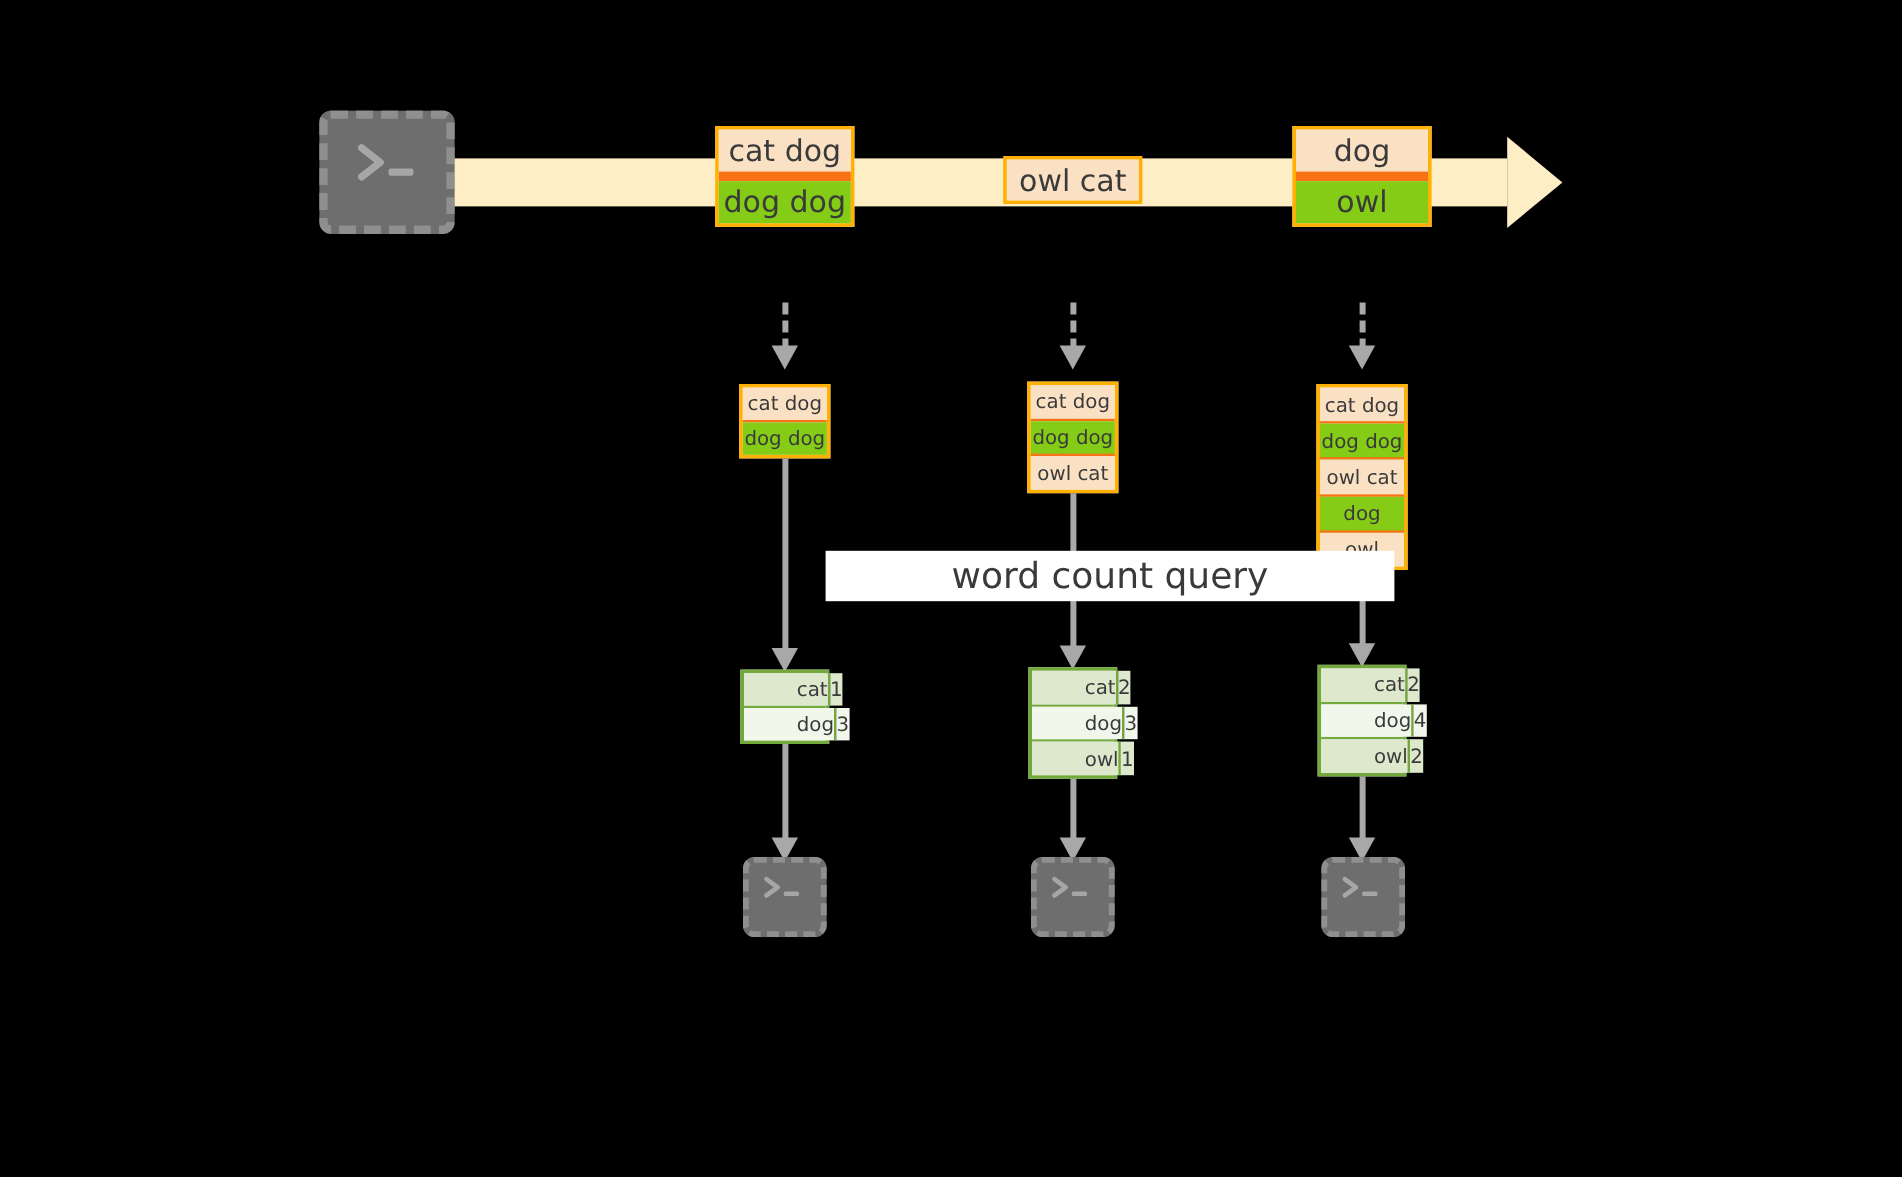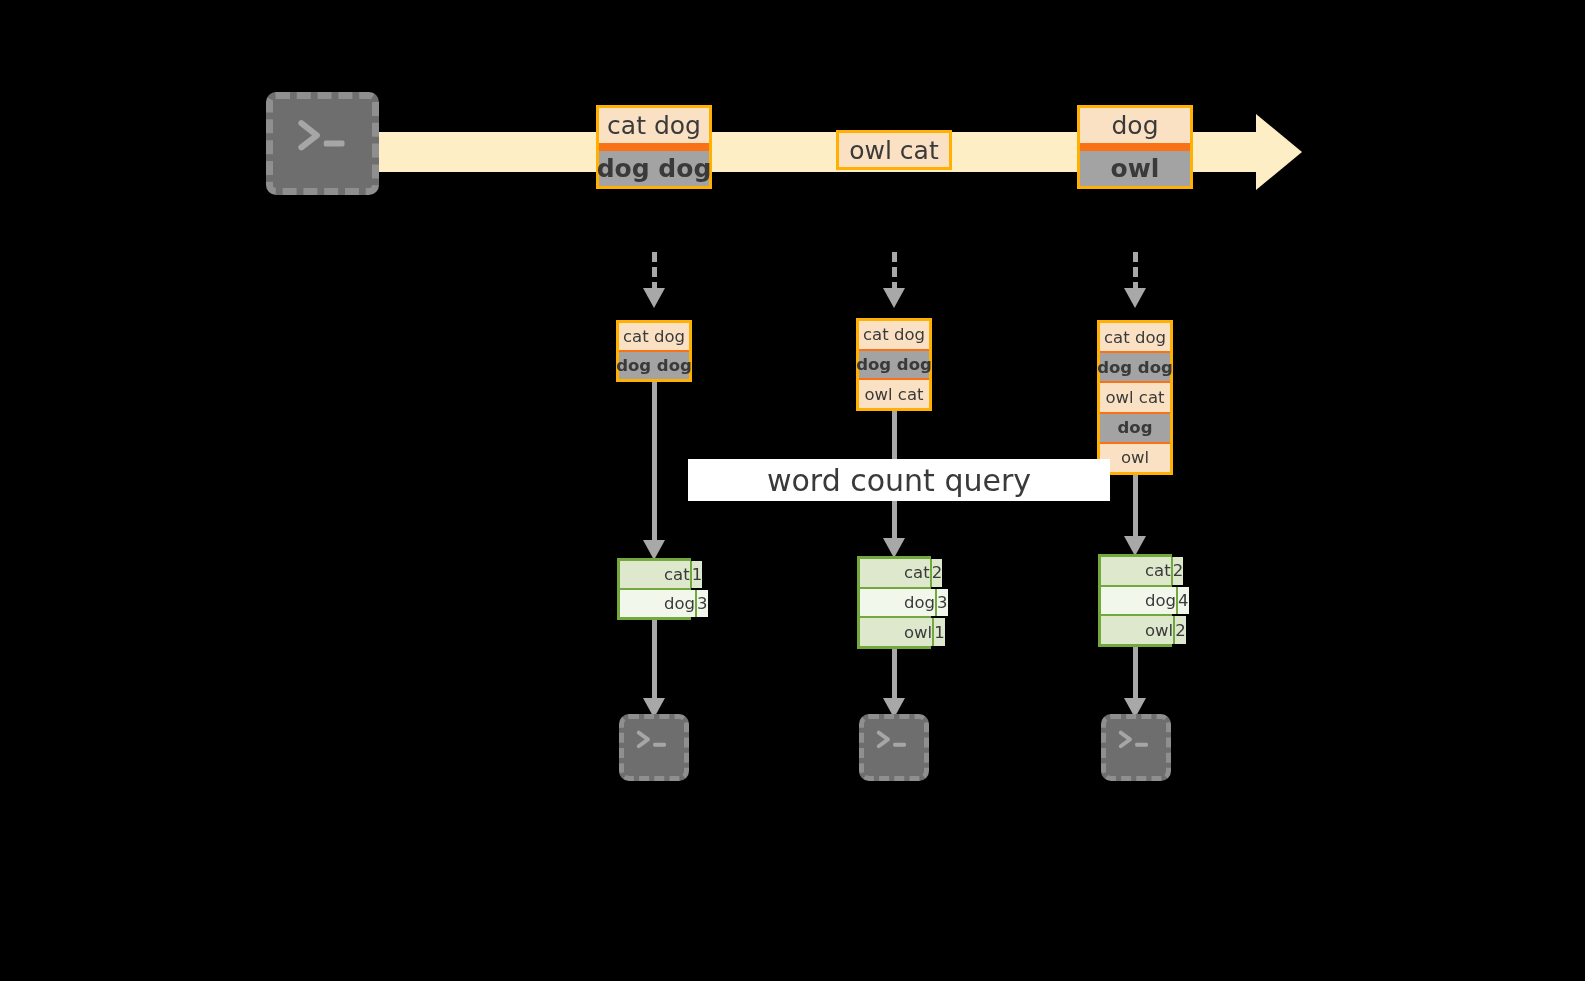--- a/index.html
+++ b/index.html
@@ -43,21 +43,21 @@
   }
   .msgbox .cell{
     flex:1;
     display:flex;align-items:center;justify-content:center;
     box-sizing:border-box;
     border-bottom:8px solid #f97316;
     white-space:nowrap;
   }
   .msgbox .cell:last-child{border-bottom:none;}
   .fill-peach{background:#fbe1c3;}
-  .fill-cream{background:#a3a3a3;font-weight:bold;}
+  .fill-cream{background:#84cc16;}
 
   .msgbox.big .cell{font-size:25px;}
   .msgbox.small .cell{font-size:16.5px;}
   .msgbox.small{border-width:3px;}
   .msgbox.small .cell{border-bottom-width:2px;}
 
   
   .greentab{
     position:absolute;
     border:3px solid #72a83c;
@@ -234,17 +234,17 @@
   <div class="arrow-line" style="left:1133px;top:647px;height:58px;"></div>
   <div class="arrow-head" style="left:1124px;top:698px;"></div>
 
   <div class="term" style="left:1101px;top:714px;width:70px;height:67px;border-width:5px;">
     <svg viewBox="0 0 70 67">
       <path d="M17 16 L28 24 L17 32" fill="none" stroke="#a6a6a6" stroke-width="4.5" stroke-linecap="round" stroke-linejoin="round"></path>
       <rect x="34" y="28" width="15" height="4.5" rx="1.5" fill="#a6a6a6"></rect>
     </svg>
   </div>
 
-  <div class="qlabel" style="left:688px;top:459px;width:422px;height:42px;">
+  <div class="qlabel" style="left:688px;top:459px;width:474px;height:42px;">
     <span>word count query</span>
   </div>
 
 </div>
 
 </body></html>

